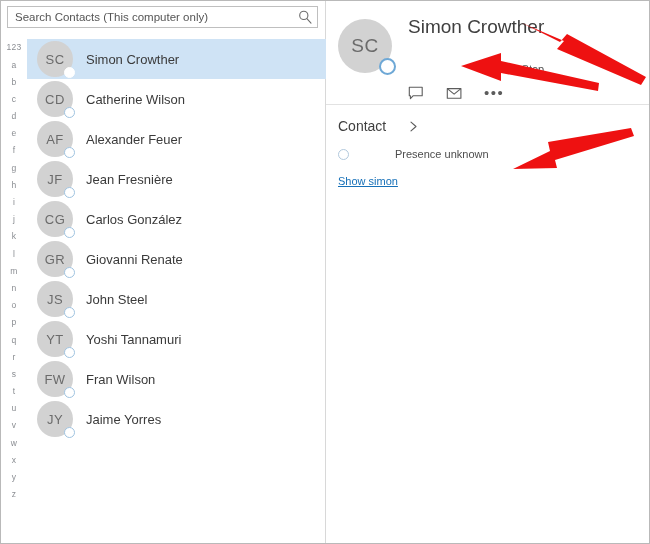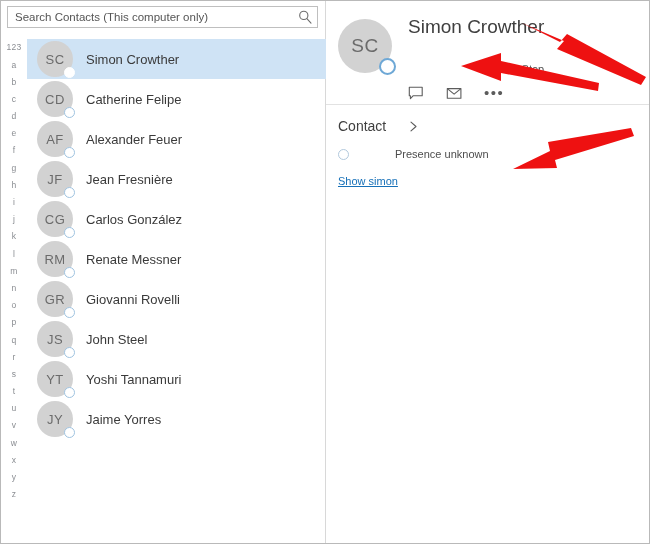--- a/index.html
+++ b/index.html
@@ -332,21 +332,21 @@
             <div class="avatar">SC</div>
             <div class="presence-dot"></div>
           </div>
           <div class="contact-name">Simon Crowther</div>
         </div>
         <div class="contact-row">
           <div class="avatar-wrap">
             <div class="avatar">CD</div>
             <div class="presence-dot"></div>
           </div>
-          <div class="contact-name">Catherine Felipe</div>
+          <div class="contact-name">Catherine Wilson</div>
         </div>
         <div class="contact-row">
           <div class="avatar-wrap">
             <div class="avatar">AF</div>
             <div class="presence-dot"></div>
           </div>
           <div class="contact-name">Alexander Feuer</div>
         </div>
         <div class="contact-row">
           <div class="avatar-wrap">
@@ -357,45 +357,45 @@
         </div>
         <div class="contact-row">
           <div class="avatar-wrap">
             <div class="avatar">CG</div>
             <div class="presence-dot"></div>
           </div>
           <div class="contact-name">Carlos González</div>
         </div>
         <div class="contact-row">
           <div class="avatar-wrap">
-            <div class="avatar">RM</div>
-            <div class="presence-dot"></div>
-          </div>
-          <div class="contact-name">Renate Messner</div>
-        </div>
-        <div class="contact-row">
-          <div class="avatar-wrap">
             <div class="avatar">GR</div>
             <div class="presence-dot"></div>
           </div>
-          <div class="contact-name">Giovanni Rovelli</div>
+          <div class="contact-name">Giovanni Renate</div>
         </div>
         <div class="contact-row">
           <div class="avatar-wrap">
             <div class="avatar">JS</div>
             <div class="presence-dot"></div>
           </div>
           <div class="contact-name">John Steel</div>
         </div>
         <div class="contact-row">
           <div class="avatar-wrap">
             <div class="avatar">YT</div>
             <div class="presence-dot"></div>
           </div>
           <div class="contact-name">Yoshi Tannamuri</div>
+        </div>
+        <div class="contact-row">
+          <div class="avatar-wrap">
+            <div class="avatar">FW</div>
+            <div class="presence-dot"></div>
+          </div>
+          <div class="contact-name">Fran Wilson</div>
         </div>
         <div class="contact-row">
           <div class="avatar-wrap">
             <div class="avatar">JY</div>
             <div class="presence-dot"></div>
           </div>
           <div class="contact-name">Jaime Yorres</div>
         </div>
       </div>
   </div>

